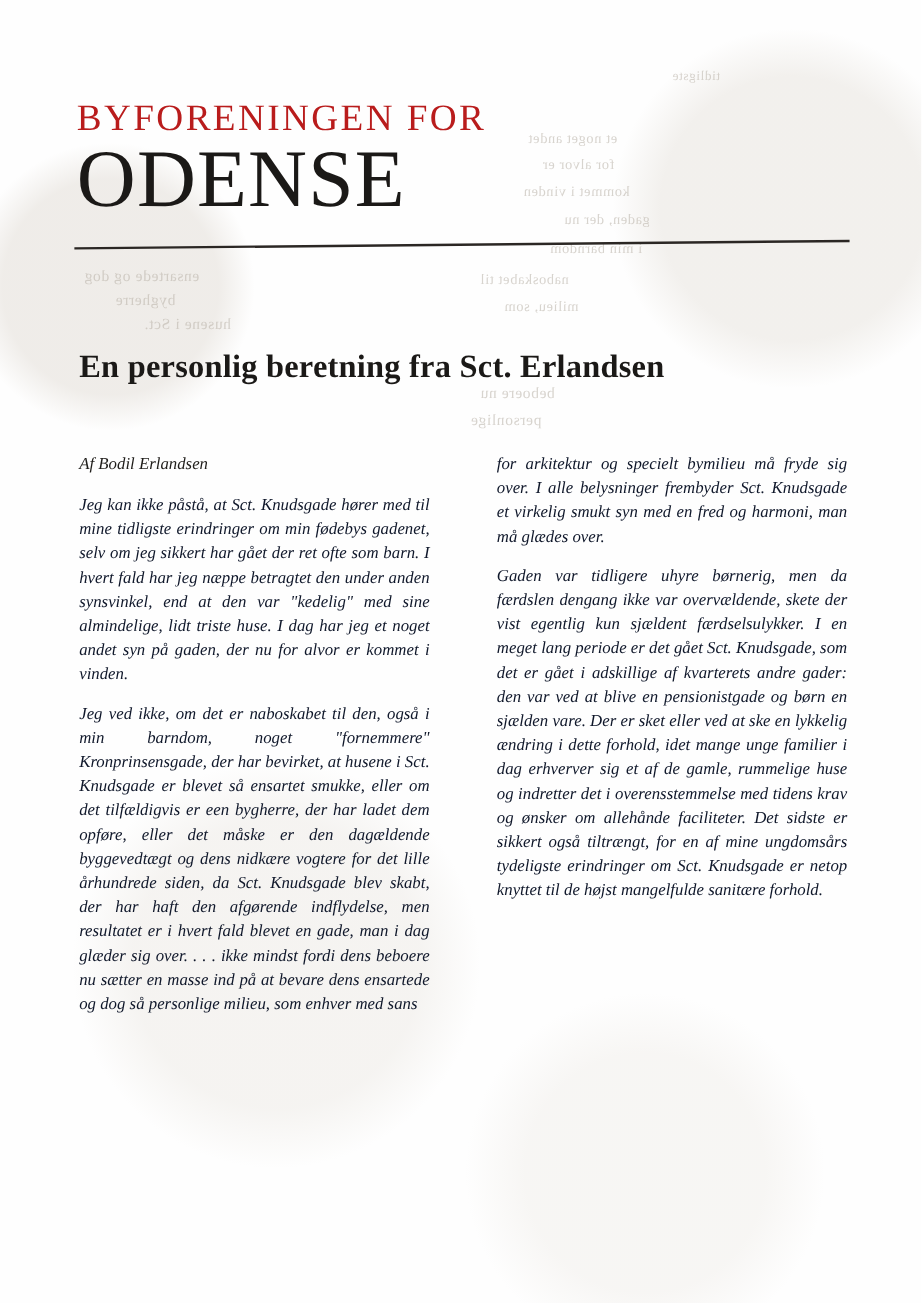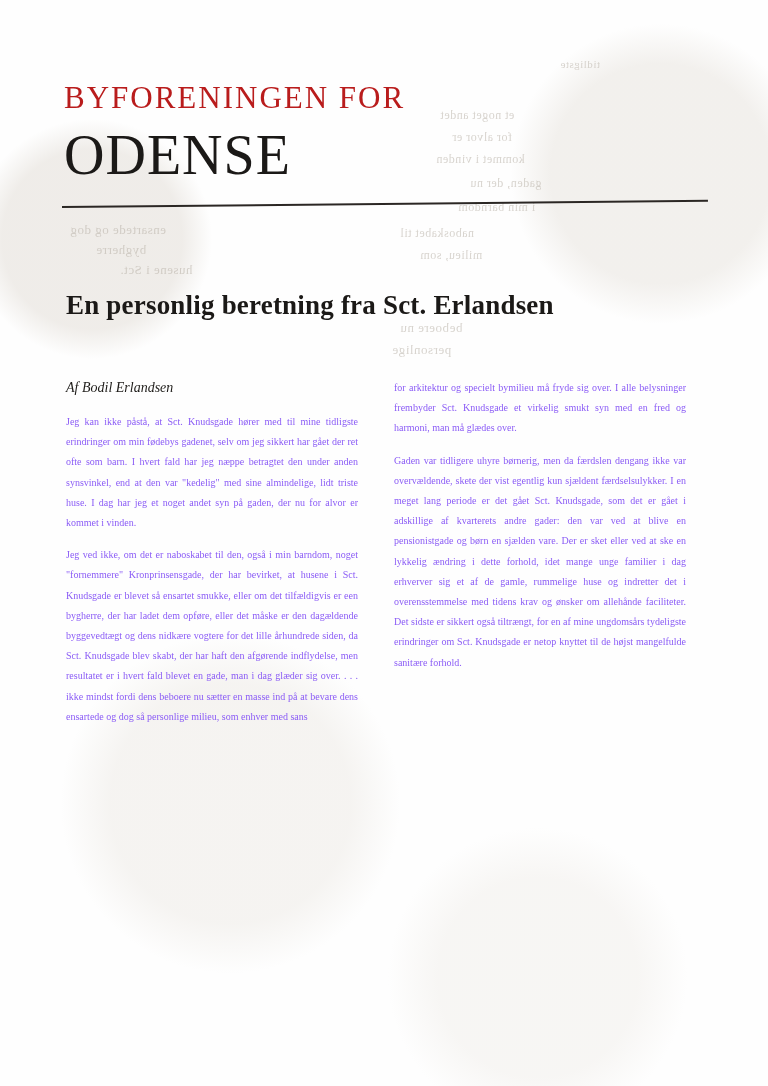--- a/index.html
+++ b/index.html
@@ -62,24 +62,24 @@
     left: 64px;
   }
   .masthead-line1 {
     font-size: 31px;
     letter-spacing: 2.0px;
     line-height: 1;
     color: #b91c1c;
     white-space: nowrap;
   }
   .masthead-line2 {
-    font-size: 56px;
+    font-size: 68px;
     letter-spacing: 1px;
     line-height: .96;
-    margin-top: 16px;
+    margin-top: 4px;
     color: #1b1917;
     white-space: nowrap;
   }
 
   .rule {
     position: absolute;
     top: 206px;
     left: 62px;
     width: 646px;
     height: 2px;
@@ -99,40 +99,41 @@
     white-space: nowrap;
   }
 
   
   .columns {
     position: absolute;
     top: 378px;
     left: 66px;
     width: 642px;
     display: flex;
-    gap: 36px;
+    gap: 56px;
   }
   .col {
     width: 292px;
   }
   .byline {
     font-style: italic;
     font-size: 14px;
     line-height: 20px;
     margin-bottom: 14px;
     color: #1f1d1a;
   }
   .para {
-    font-size: 10px;
+    font-size: 14px;
     line-height: 20.2px;
     text-align: justify;
     text-justify: inter-word;
     margin: 0 0 12px 0;
-    color: #8b5cf6;
+    color: #0f172a;
     hyphens: manual;
+    font-style: italic;
   }
   .para:last-child { margin-bottom: 0; }
   .para.tight { margin-bottom: 0; }
 </style>
 </head>
 <body>
 
 <div class="page">
 
   <div class="grain"></div>

